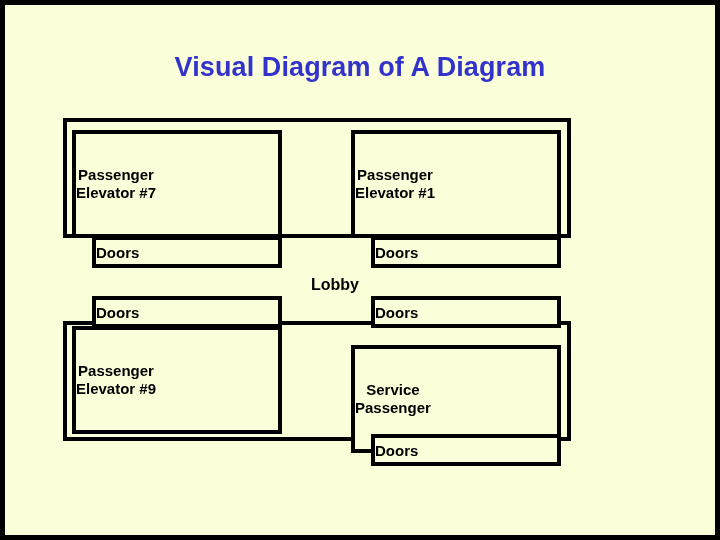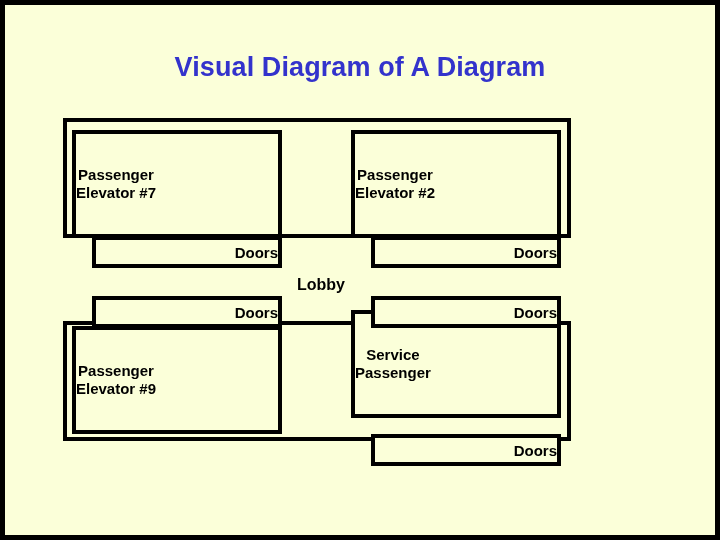--- a/index.html
+++ b/index.html
@@ -58,21 +58,21 @@
     font-weight: bold;
     color: #000000;
   }
   .doors {
     position: absolute;
     box-sizing: border-box;
     background: #fbffd9;
     border: 4px solid #000000;
     display: flex;
     align-items: center;
-    justify-content: flex-end;
+    justify-content: flex-start;
     text-align: center;
     font-size: 15px;
     font-weight: bold;
     color: #000000;
   }
   .lobby-label {
     position: absolute;
     font-size: 16px;
     font-weight: bold;
     color: #000000;
@@ -81,28 +81,28 @@
   }
 
   
   #upper-shaft      { left: 58px;  top: 113px; width: 508px; height: 120px; z-index: 1; }
   #car-pe1          { left: 67px;  top: 125px; width: 210px; height: 108px; z-index: 3; }
   #car-pe2          { left: 346px; top: 125px; width: 210px; height: 108px; z-index: 3; }
   #doors-pe1-bottom { left: 87px;  top: 231px; width: 190px; height: 32px;  z-index: 4; }
   #doors-pe2-bottom { left: 366px; top: 231px; width: 190px; height: 32px;  z-index: 4; }
 
   
-  #lobby            { left: 256px; top: 271px; width: 120px; height: 20px; z-index: 5; }
+  #lobby            { left: 270px; top: 271px; width: 120px; height: 20px; z-index: 5; }
 
   
   #doors-pe3-top    { left: 87px;  top: 291px; width: 190px; height: 32px;  z-index: 4; }
   #doors-se-top     { left: 366px; top: 291px; width: 190px; height: 32px;  z-index: 4; }
   #lower-shaft      { left: 58px;  top: 316px; width: 508px; height: 120px; z-index: 1; }
   #car-pe3          { left: 67px;  top: 321px; width: 210px; height: 108px; z-index: 3; }
-  #car-se           { left: 346px; top: 305px; width: 210px; height: 108px; z-index: 3; }
+  #car-se           { left: 346px; top: 340px; width: 210px; height: 108px; z-index: 3; }
   #doors-se-bottom  { left: 366px; top: 429px; width: 190px; height: 32px;  z-index: 4; }
 </style>
 </head>
 <body>
 
 <div id="slide">
 
   <div id="title">Visual Diagram of A Diagram</div>
 
   <div id="upper-shaft" class="shaft"></div>
@@ -110,21 +110,21 @@
   <div id="car-pe1" class="car">
     <span>
       <span>Passenger</span><br>
       <span>Elevator #7</span>
     </span>
   </div>
 
   <div id="car-pe2" class="car">
     <span>
       <span>Passenger</span><br>
-      <span>Elevator #2</span>
+      <span>Elevator #1</span>
     </span>
   </div>
 
   <div id="doors-pe1-bottom" class="doors">
     <span>Doors</span>
   </div>
 
   <div id="doors-pe2-bottom" class="doors">
     <span>Doors</span>
   </div>

